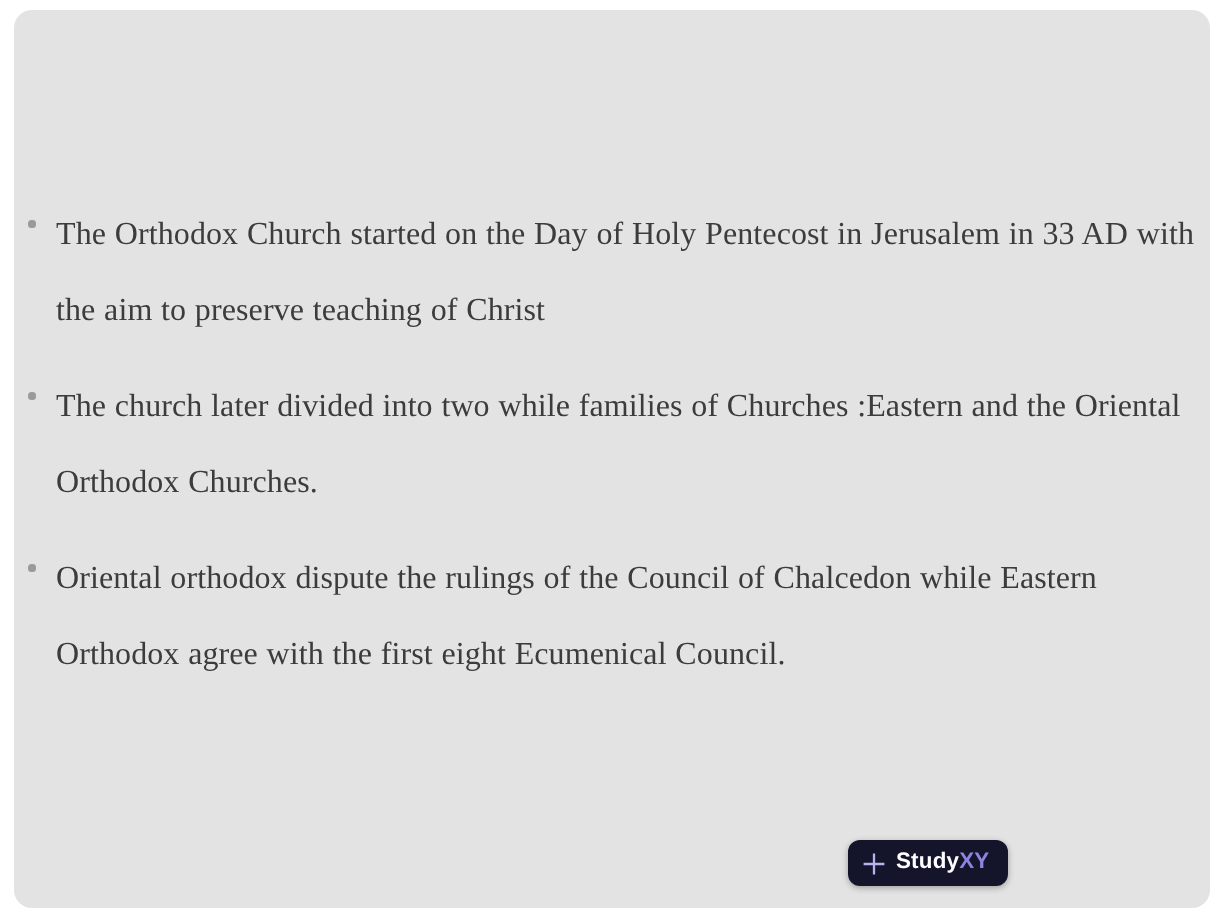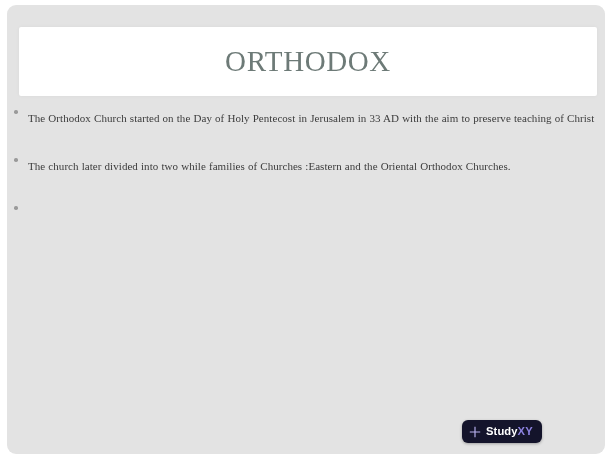--- a/index.html
+++ b/index.html
@@ -66,41 +66,40 @@
     position: absolute;
     left: 7px;
     top: 11px;
     width: 3.5px;
     height: 3.5px;
     border-radius: 50%;
     background: #9a9a9a;
   }
   .bullet-text {
     font-family: "Liberation Serif", serif;
-    font-size: 11px;
+    font-size: 16px;
     line-height: 38px;
     color: #3c3c3c;
     letter-spacing: 0.05px;
     word-spacing: 0.3px;
   }
 
   
   #badge {
     position: absolute;
     left: 417px;
     top: 415px;
     height: 23px;
     padding: 0 9px 0 7px;
     background: #14142b;
     border-radius: 6px;
     display: flex;
     align-items: center;
     gap: 5px;
     box-shadow: 0 1px 3px rgba(0,0,0,0.30);
-    margin-left: 38px;
   }
   #badge-plus {
     display: block;
     width: 12px;
     height: 12px;
     flex: 0 0 auto;
   }
   #badge-label {
     font-family: "Liberation Sans", sans-serif;
     font-size: 11.2px;
@@ -110,38 +109,36 @@
     letter-spacing: 0.1px;
     white-space: nowrap;
   }
   #badge-label .accent { color: #8d83e0; }
 </style>
 </head>
 <body>
 
 <div id="slide">
 
-  <div id="title-box">
-    <div id="title-text">ORTHODOX</div>
-  </div>
 
   <div id="body">
 
     <div class="bullet-row">
       <span class="bullet-dot"></span>
       <span class="bullet-text">The Orthodox Church started on the Day of Holy Pentecost in Jerusalem in 33 AD with the aim to preserve teaching of Christ</span>
     </div>
 
     <div class="bullet-row">
       <span class="bullet-dot"></span>
       <span class="bullet-text">The church later divided into two while families of Churches :Eastern and the Oriental Orthodox Churches.</span>
     </div>
 
     <div class="bullet-row">
       <span class="bullet-dot"></span>
+      <span class="bullet-text">Oriental orthodox dispute the rulings of the Council of Chalcedon while Eastern Orthodox agree with the first eight Ecumenical Council.</span>
     </div>
 
   </div>
 
   <div id="badge">
     <svg id="badge-plus" viewBox="0 0 12 12">
       <path d="M6 0.8 V11.2 M0.8 6 H11.2" stroke="#b9b2f0" stroke-width="1.15" stroke-linecap="butt" fill="none"></path>
     </svg>
     <span id="badge-label"><span>Study</span><span class="accent">XY</span></span>
   </div>

